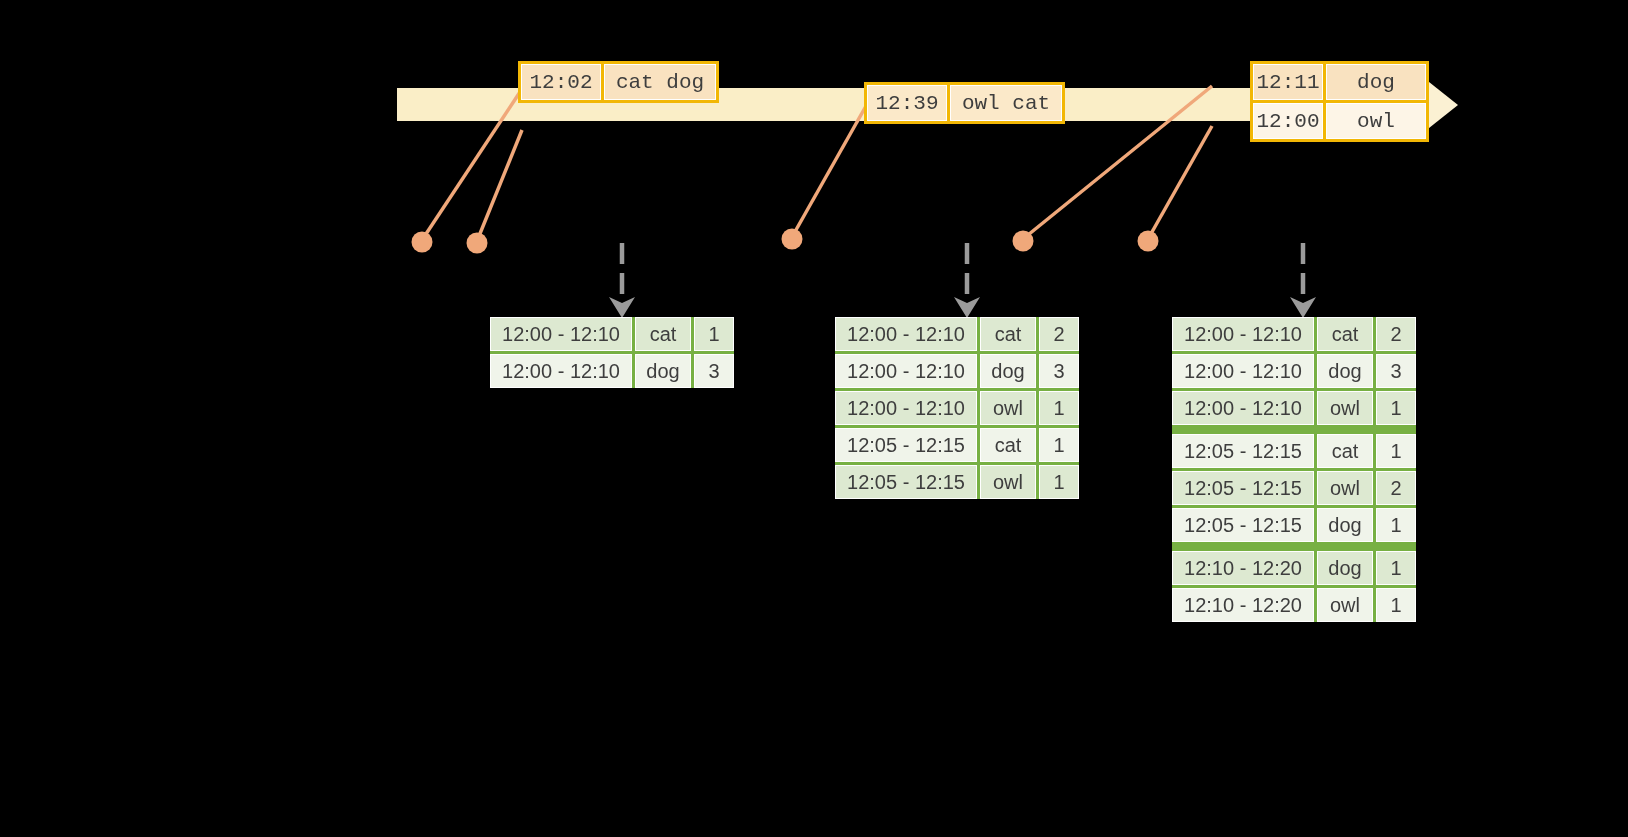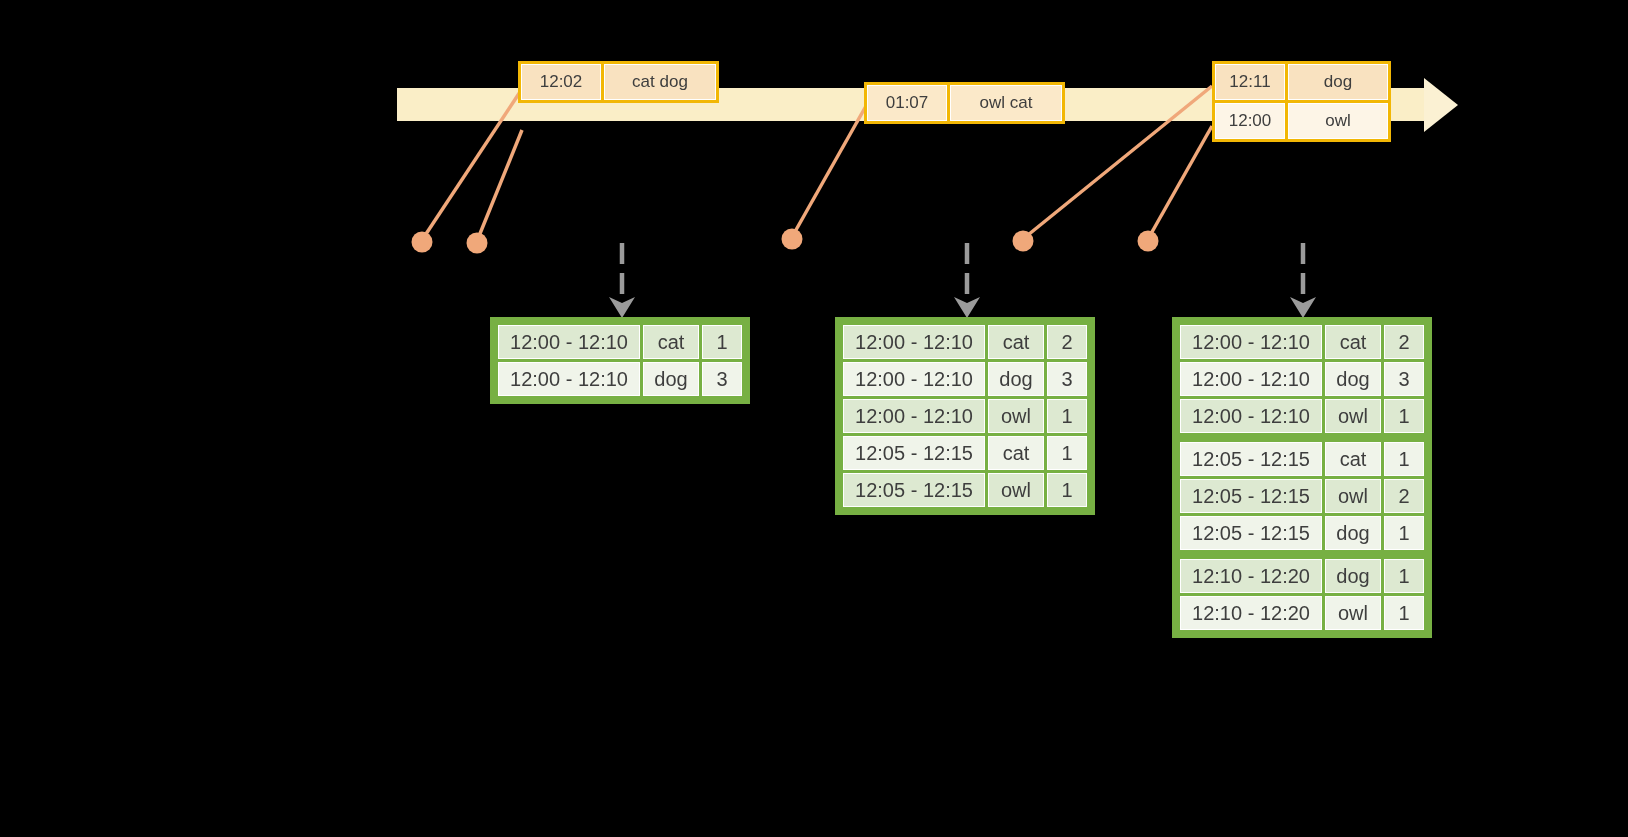--- a/index.html
+++ b/index.html
@@ -44,31 +44,32 @@
   .erow {
     display: grid;
     grid-template-columns: 80px 112px;
     column-gap: 3px;
   }
   .etable.narrow .erow { grid-template-columns: 70px 100px; }
   .ecell {
     height: 34px;
     border: 1px solid #ffffff;
     display: flex; align-items: center; justify-content: center;
-    font-size: 17px;
+    font-size: 21px;
     color: #3e3e3e;
+    font-family: Liberation Mono, monospace;
   }
   .efill-dark  { background: #f9e2c0; }
   .efill-light { background: #fdf5e7; }
   .efill-mid   { background: #fbe9c9; }
 
   
   .rtable {
     background: #77b043;
-    padding: 8px;
+    padding: 0;
     display: grid;
   }
   .rrow {
     display: grid;
     grid-template-columns: 142px 56px 40px;
     column-gap: 3px;
     margin-top: 3px;
   }
   .rrow:first-child { margin-top: 0; }
   .rrow.group-start { margin-top: 9px; }
@@ -117,26 +118,26 @@
 
 <div class="abs etable" style="left:518px; top:61px;">
   <div class="erow">
     <div class="ecell efill-dark">12:02</div>
     <div class="ecell efill-dark">cat dog</div>
   </div>
 </div>
 
 <div class="abs etable" style="left:864px; top:82px;">
   <div class="erow">
-    <div class="ecell efill-mid">01:07</div>
+    <div class="ecell efill-mid">12:39</div>
     <div class="ecell efill-mid">owl cat</div>
   </div>
 </div>
 
-<div class="abs etable narrow" style="left:1212px; top:61px;">
+<div class="abs etable narrow" style="left:1250px; top:61px;">
   <div class="erow">
     <div class="ecell efill-dark">12:11</div>
     <div class="ecell efill-dark">dog</div>
   </div>
   <div class="erow">
     <div class="ecell efill-light">12:00</div>
     <div class="ecell efill-light">owl</div>
   </div>
 </div>
 

